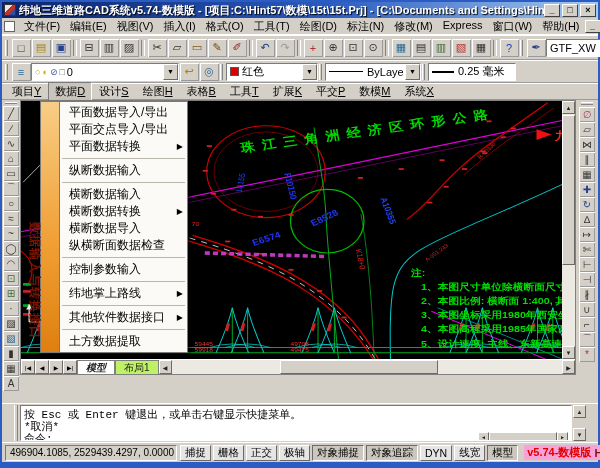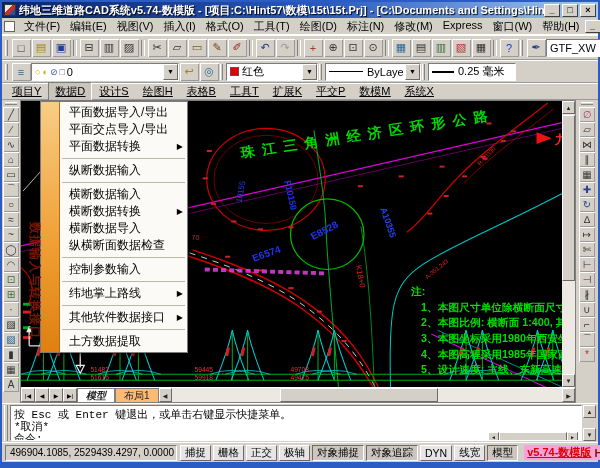--- a/index.html
+++ b/index.html
@@ -45,21 +45,21 @@
   .combo .drop { width:15px; height:16px; flex:none; margin-left:2px; background:#d4d0c8;
                  border:1px solid; border-color:#fff #6d6a65 #6d6a65 #fff; font-size:7px;
                  display:flex; align-items:center; justify-content:center; color:#000; }
   .mini { font-size:9px; margin-right:2px; }
   .swatch { width:9px; height:9px; background:#e00000; border:1px solid #555; margin-right:3px; flex:none; }
   .ltline { width:34px; height:1px; background:#000; margin-right:4px; flex:none; }
 
   
   .hintbar { height:17px; display:flex; align-items:center; padding:0 3px; flex:none;
              border-top:1px solid #fff; border-bottom:1px solid #9a9a9a; }
-  .hint-item { padding:1px 6px; font-size:11px; white-space:nowrap; border:1px solid transparent;text-decoration:underline; }
+  .hint-item { padding:1px 6px; font-size:11px; white-space:nowrap; border:1px solid transparent; }
   .hint-item .hk { text-decoration:underline; }
   .hint-item.pressed { border-color:#7b7b7b #fff #fff #7b7b7b; background:#c9c5bc; }
 
   
   .main { flex:1; display:flex; min-height:0; position:relative; }
   .vtb { width:18px; background:#d4d0c8; display:flex; flex-direction:column; align-items:center;
          padding-top:1px; flex:none; }
   .vtb .vgrip { width:12px; height:3px; border-top:1px solid #fff; border-bottom:1px solid #848484; margin:1px 0 2px; }
   .vicon { width:16px; height:14.5px; display:flex; align-items:center; justify-content:center;
            font-size:10px; color:#333; box-shadow:inset 1px 1px 0 #fff, inset -1px -1px 0 #9a9a9a; margin-bottom:0.5px; }
@@ -69,42 +69,42 @@
   .svgbox { position:absolute; left:0; top:0; right:13px; bottom:0; }
   .svgbox svg { width:100%; height:100%; display:block; }
   .vscroll { position:absolute; right:0; top:0; bottom:0; width:13px; background:#ece9e2; display:flex; flex-direction:column; }
   .sbtn { height:13px; width:13px; background:#d4d0c8; border:1px solid; border-color:#fff #6d6a65 #6d6a65 #fff;
           font-size:6px; display:flex; align-items:center; justify-content:center; color:#222; flex:none; }
   .vthumb { margin:1px 0; height:58%; background:#d4d0c8; border:1px solid; border-color:#fff #6d6a65 #6d6a65 #fff; }
   .tabrow { height:15px; background:#d4d0c8; display:flex; align-items:stretch; flex:none; border-top:1px solid #fff; }
   .tnav { width:14px; font-size:6px; display:flex; align-items:center; justify-content:center;
           background:#d4d0c8; border:1px solid; border-color:#fff #6d6a65 #6d6a65 #fff; flex:none; }
   .tab { padding:0 8px; font-size:10px; display:flex; align-items:center; border:1px solid #808080;
-         border-bottom:none; background:#fdba74; color:#222; flex:none; }
+         border-bottom:none; background:#bef264; color:#222; flex:none; }
   .tab.active { background:#fff; font-weight:bold; font-style:italic; }
   .hscroll { flex:1; display:flex; align-items:stretch; background:#ece9e2; }
   .hthumb { width:38%; margin-left:26%; background:#d4d0c8; border:1px solid; border-color:#fff #6d6a65 #6d6a65 #fff; }
 
   
   .dropdown { position:absolute; left:19px; top:0; width:148px; z-index:9; display:flex;
               background:#fbfaf6; border:1px solid #7b7b7b; box-shadow:2px 2px 4px rgba(0,0,0,.55); }
   .strip { width:19px; flex:none; position:relative; border-right:1px solid #b0701a;
            background:linear-gradient(180deg,#f8cd86,#f0a036 55%,#df7f10); }
   .strip span { position:absolute; left:2px; top:120px; transform:rotate(90deg); transform-origin:0 0;
                 white-space:nowrap; font-size:12px; font-weight:bold; color:#7c1400; letter-spacing:1px; }
   .mitems { flex:1; padding:2px 0; }
   .menu-item { height:17px; display:flex; align-items:center; padding:0 12px 0 9px; font-size:12px;
                color:#000; position:relative; white-space:nowrap; }
   .menu-item .arrow { display:none; position:absolute; right:4px; font-size:8px; }
   .menu-item.has-sub .arrow { display:block; }
   .menu-item.sep { height:7px; padding:0 2px; }
   .menu-item.sep::after { content:""; flex:1; border-top:1px solid #bab6ac; }
 
   
-  .cmd { height:39px; flex:none; background:#d4d0c8; display:flex; padding:1px 2px; border-top:1px solid #fff; }
+  .cmd { height:39px; flex:none; background:#d4d0c8; display:flex; padding:1px 12px; border-top:1px solid #fff;margin-top:28px; }
   .cgrip { width:4px; border-left:1px solid #fff; border-right:1px solid #848484; margin-right:2px; flex:none; }
   .cmdbox { flex:1; background:#fff; border:1px solid; border-color:#7b7b7b #fff #fff #7b7b7b;
             font-family:"Liberation Mono","DejaVu Sans Mono",monospace; font-size:11px; color:#000;
             padding:1px 3px; display:flex; flex-direction:column; overflow:hidden; }
   .cline { height:12px; white-space:nowrap; }
   .promptrow { display:flex; align-items:center; flex:1; }
   .promptrow .ptext { flex:1; }
   .minih { display:flex; width:90px; height:11px; flex:none; background:#ece9e2; }
   .minih .sbtn { width:11px; height:11px; font-size:5px; }
   .minih .hthumb { flex:1; margin:0; }
@@ -115,21 +115,21 @@
             border-top:1px solid #fff; background:#d4d0c8; }
   .coords { width:172px; height:16px; border:1px solid; border-color:#7b7b7b #fff #fff #7b7b7b;
             font-size:10px; display:flex; align-items:center; padding-left:4px; color:#000;
             white-space:nowrap; overflow:hidden; flex:none; }
   .toggle { height:16px; padding:0 4px; font-size:10.5px; display:flex; align-items:center; white-space:nowrap;
             border:1px solid; border-color:#fff #6d6a65 #6d6a65 #fff; background:#e5e5e5; color:#000; }
   .toggle.on { border-color:#6d6a65 #fff #fff #6d6a65; background:#cbc7be; }
   .sspace { flex:1; }
   .brand { height:15px; display:flex; align-items:center; background:#f8a2d8; padding:0 3px; gap:3px;
            white-space:nowrap; flex:none; }
-  .brand .bv { color:#e00000; font-weight:bold; font-size:11px;text-decoration:underline; }
+  .brand .bv { color:#e00000; font-weight:bold; font-size:11px; }
   .brand .bn { color:#7c1414; font-weight:bold; font-size:11px; }
 </style>
 </head>
 <body>
 
 <div class="window">
 
   <div class="titlebar">
     <div class="appicon"></div>
     <div class="title-text">纬地三维道路CAD系统v5.74-数模版 - [项目:C:\Hint57\数模\15t\15t.Prj] - [C:\Documents and Settings\Hint\桌...</div>

